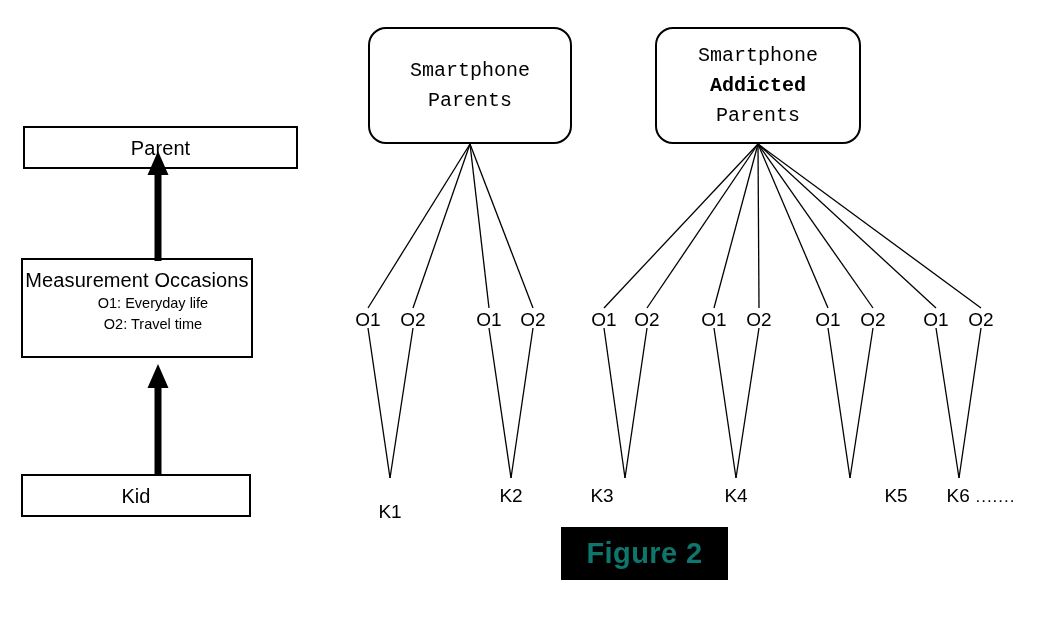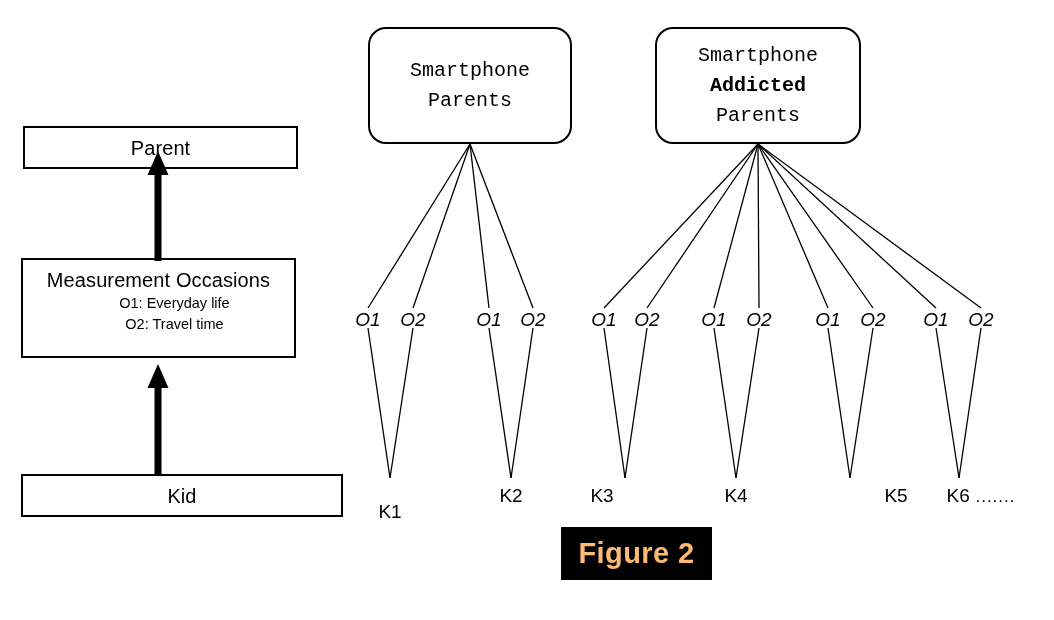--- a/index.html
+++ b/index.html
@@ -31,27 +31,27 @@
     align-items: center;
     justify-content: center;
     text-align: center;
   }
   #legend-parent-box {
     left: 23px;  top: 102px;
     width: 275px; height: 43px; margin-top: 24px;
   }
   #legend-occasions-box {
     left: 21px;  top: 258px;
-    width: 275px; height: 100px;
+    width: 232px; height: 100px;
     justify-content: flex-start;
     padding-top: 7px;
   }
   #legend-kid-box {
     left: 21px;  top: 474px;
-    width: 322px; height: 43px;
+    width: 230px; height: 43px;
   }
   .legend-title {
     font-size: 20px;
     line-height: 26px;
     letter-spacing: 0.1px;
   }
   .legend-sub {
     font-size: 14.5px;
     line-height: 21px;
     margin-left: 32px;
@@ -85,21 +85,20 @@
   .parent-line.bold { font-weight: bold; }
 
   
   .occ-label {
     position: absolute;
     font-size: 19px;
     line-height: 22px;
     text-align: center;
     transform: translateX(-50%);
     white-space: nowrap;
-    font-style: italic;
   }
   .kid-label {
     position: absolute;
     font-size: 19px;
     line-height: 22px;
     text-align: center;
     transform: translateX(-50%);
     white-space: nowrap;
   }
   .kid-label .ellipsis {
@@ -112,23 +111,23 @@
     position: absolute;
     left: 0; top: 0;
     width: 1054px; height: 620px;
     pointer-events: none;
   }
 
   
   #figure-caption {
     position: absolute;
     left: 561px; top: 527px;
-    width: 151px; height: 53px;
+    width: 167px; height: 53px;
     background: #000000;
-    color: #fdba74;
+    color: #0f766e;
     font-size: 29px;
     font-weight: bold;
     display: flex;
     align-items: center;
     justify-content: center;
     letter-spacing: 0.4px;
   }
 </style>
 </head>
 <body>

